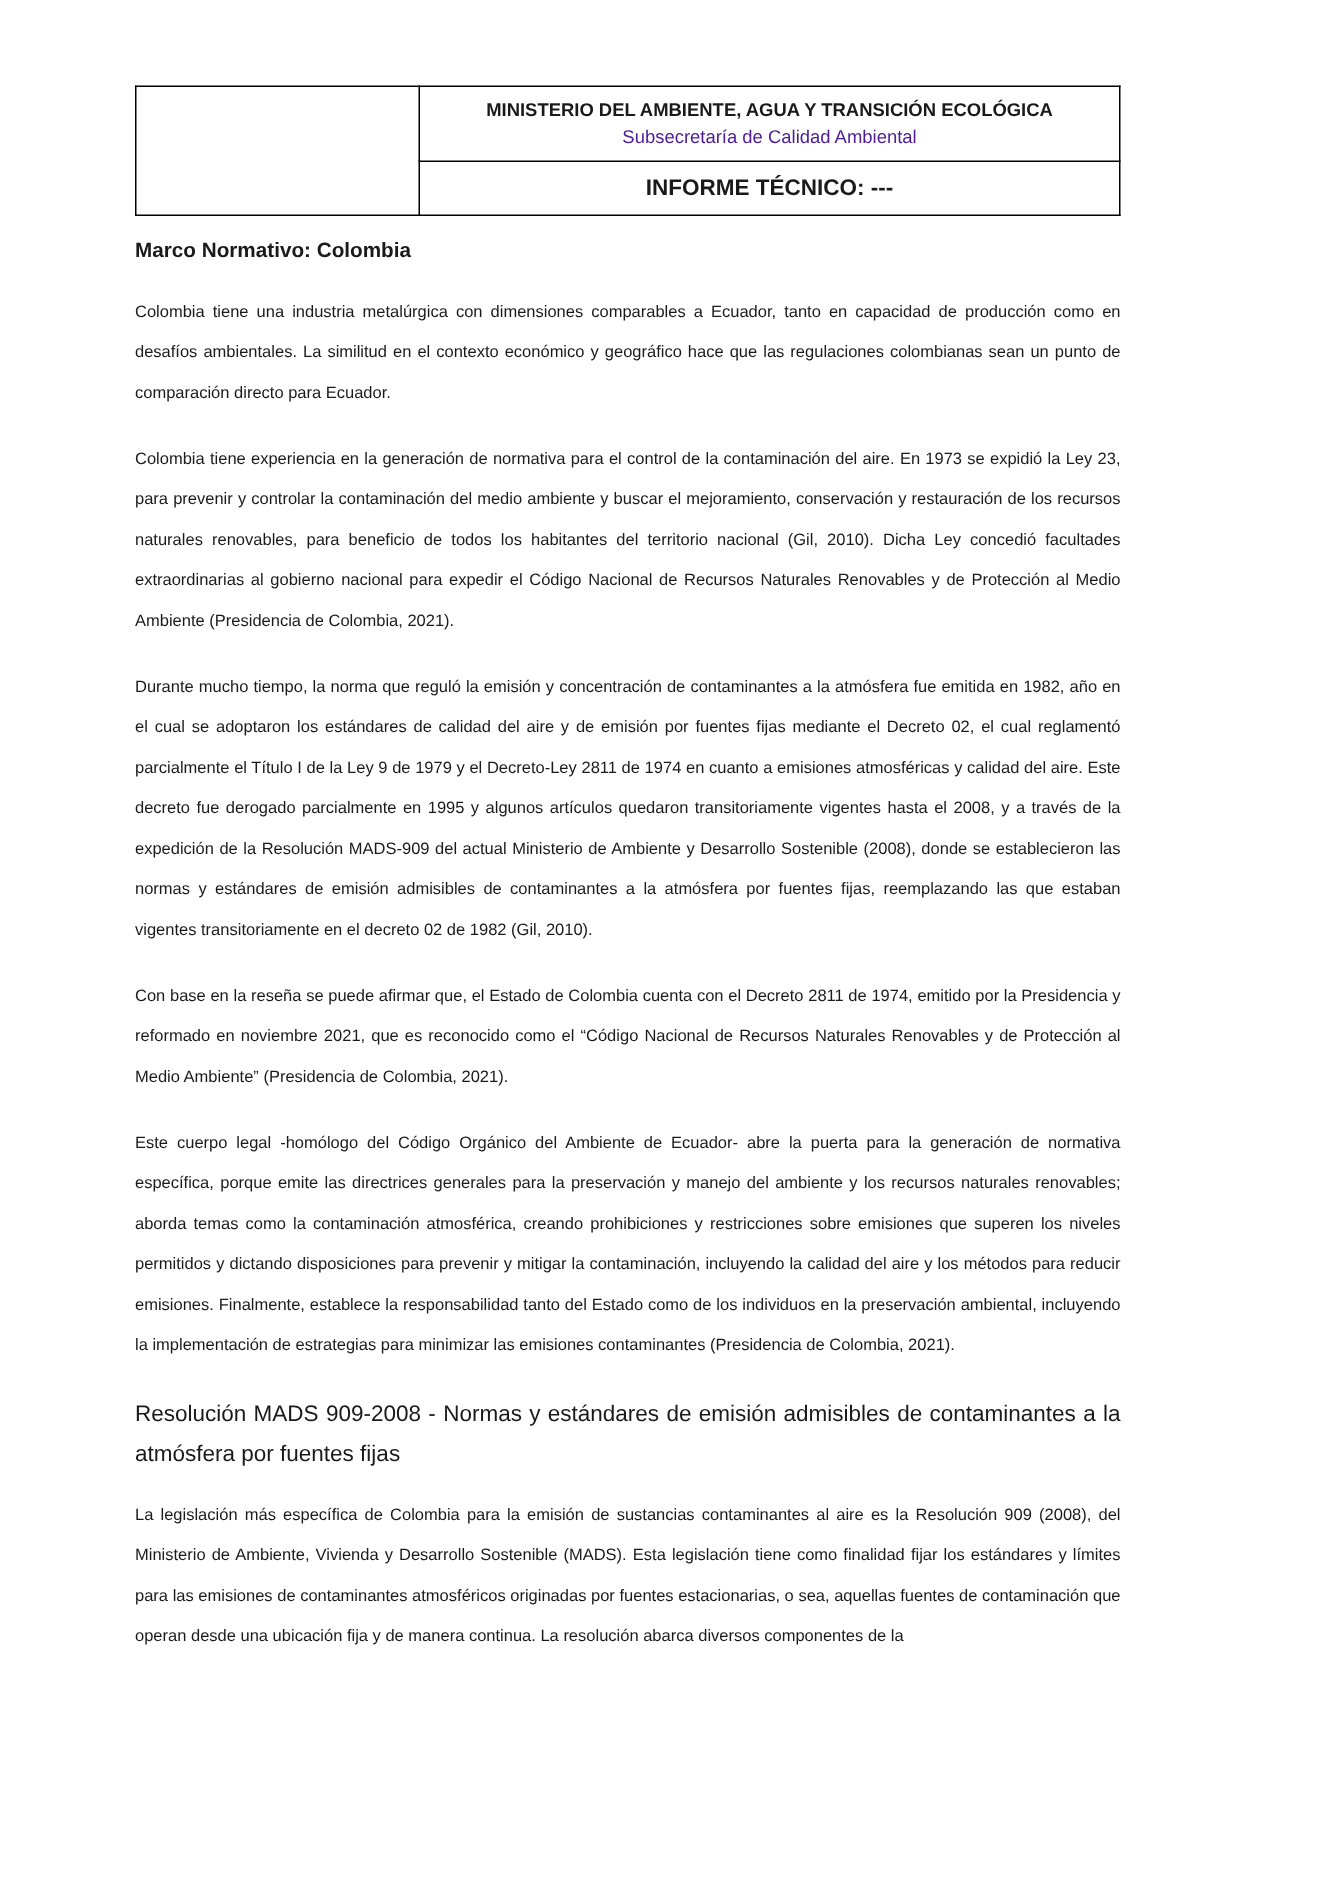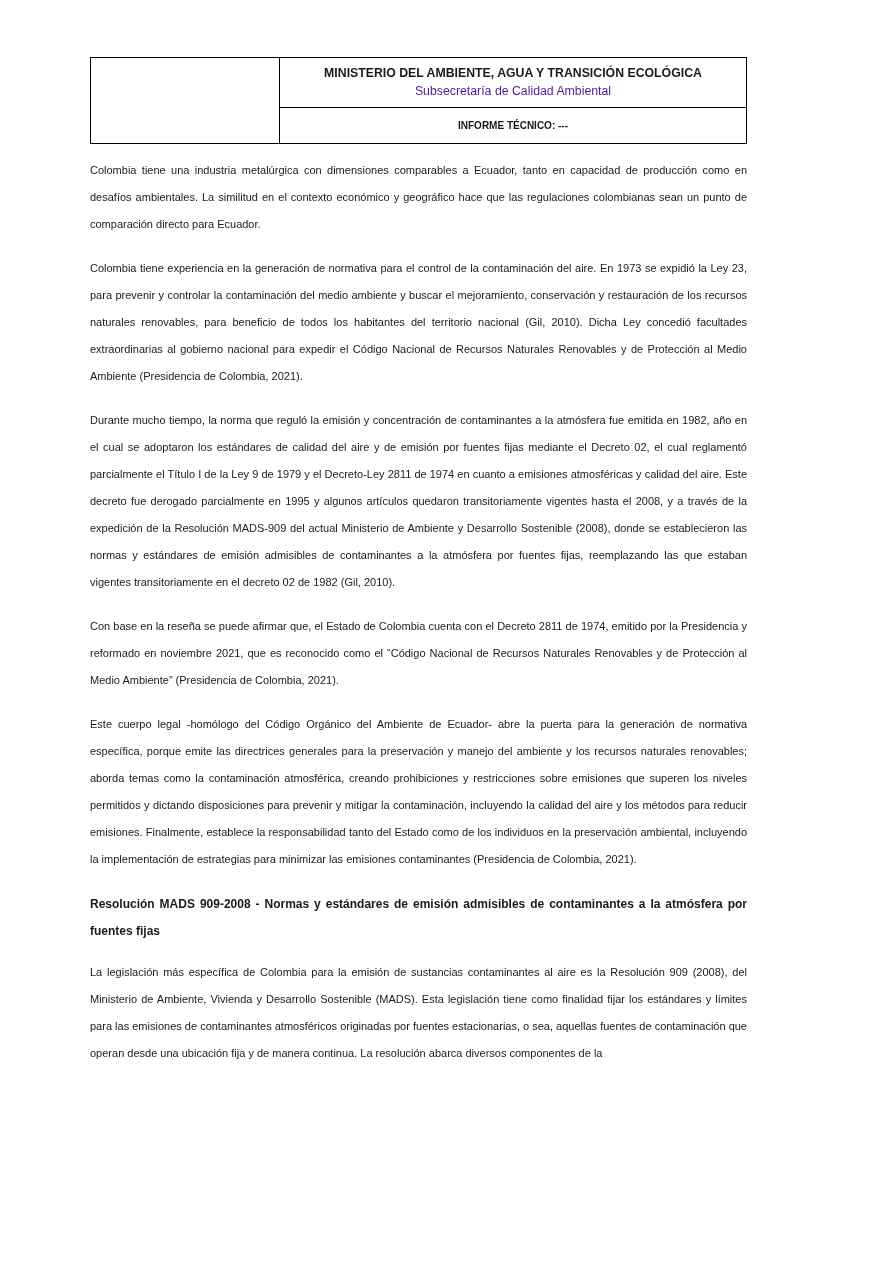--- a/index.html
+++ b/index.html
@@ -45,32 +45,32 @@
     font-size: 12.3px;
     line-height: 16px;
     margin-top: 2px;
   }
   td.report-cell {
     text-align: center;
     padding: 10px 6px;
   }
   .report-label {
     font-weight: bold;
-    font-size: 10px;
+    font-size: 15px;
     line-height: 15px;
   }
   .doc-heading {
     font-size: 13.8px;
     font-weight: bold;
     line-height: 18px;
     margin: 14px 0 19px 0;
   }
   .doc-heading-2 {
-    font-size: 12px;
-    font-weight: bold;
+    font-size: 15px;
+    font-weight: normal;
     line-height: 27px;
     text-align: justify;
     margin: 18px 0 14px 0;
   }
   p.body-par {
     font-size: 11px;
     line-height: 27px;
     text-align: justify;
     text-justify: inter-word;
     margin: 0 0 17px 0;
@@ -91,20 +91,21 @@
       </td>
     </tr>
     <tr>
       <td class="report-cell">
         <div class="report-label">INFORME TÉCNICO: ---</div>
       </td>
     </tr>
   </tbody>
     </table>
 
+  <div class="doc-heading">Marco Normativo: Colombia</div>
 
   <p class="body-par">Colombia tiene una industria metalúrgica con dimensiones comparables a Ecuador, tanto en capacidad de producción como en desafíos ambientales. La similitud en el contexto económico y geográfico hace que las regulaciones colombianas sean un punto de comparación directo para Ecuador.</p>
 
   <p class="body-par">Colombia tiene experiencia en la generación de normativa para el control de la contaminación del aire. En 1973 se expidió la Ley 23, para prevenir y controlar la contaminación del medio ambiente y buscar el mejoramiento, conservación y restauración de los recursos naturales renovables, para beneficio de todos los habitantes del territorio nacional (Gil, 2010). Dicha Ley concedió facultades extraordinarias al gobierno nacional para expedir el Código Nacional de Recursos Naturales Renovables y de Protección al Medio Ambiente (Presidencia de Colombia, 2021).</p>
 
   <p class="body-par">Durante mucho tiempo, la norma que reguló la emisión y concentración de contaminantes a la atmósfera fue emitida en 1982, año en el cual se adoptaron los estándares de calidad del aire y de emisión por fuentes fijas mediante el Decreto 02, el cual reglamentó parcialmente el Título I de la Ley 9 de 1979 y el Decreto-Ley 2811 de 1974 en cuanto a emisiones atmosféricas y calidad del aire. Este decreto fue derogado parcialmente en 1995 y algunos artículos quedaron transitoriamente vigentes hasta el 2008, y a través de la expedición de la Resolución MADS-909 del actual Ministerio de Ambiente y Desarrollo Sostenible (2008), donde se establecieron las normas y estándares de emisión admisibles de contaminantes a la atmósfera por fuentes fijas, reemplazando las que estaban vigentes transitoriamente en el decreto 02 de 1982 (Gil, 2010).</p>
 
   <p class="body-par">Con base en la reseña se puede afirmar que, el Estado de Colombia cuenta con el Decreto 2811 de 1974, emitido por la Presidencia y reformado en noviembre 2021, que es reconocido como el “Código Nacional de Recursos Naturales Renovables y de Protección al Medio Ambiente” (Presidencia de Colombia, 2021).</p>
 
   <p class="body-par">Este cuerpo legal -homólogo del Código Orgánico del Ambiente de Ecuador- abre la puerta para la generación de normativa específica, porque emite las directrices generales para la preservación y manejo del ambiente y los recursos naturales renovables; aborda temas como la contaminación atmosférica, creando prohibiciones y restricciones sobre emisiones que superen los niveles permitidos y dictando disposiciones para prevenir y mitigar la contaminación, incluyendo la calidad del aire y los métodos para reducir emisiones. Finalmente, establece la responsabilidad tanto del Estado como de los individuos en la preservación ambiental, incluyendo la implementación de estrategias para minimizar las emisiones contaminantes (Presidencia de Colombia, 2021).</p>

